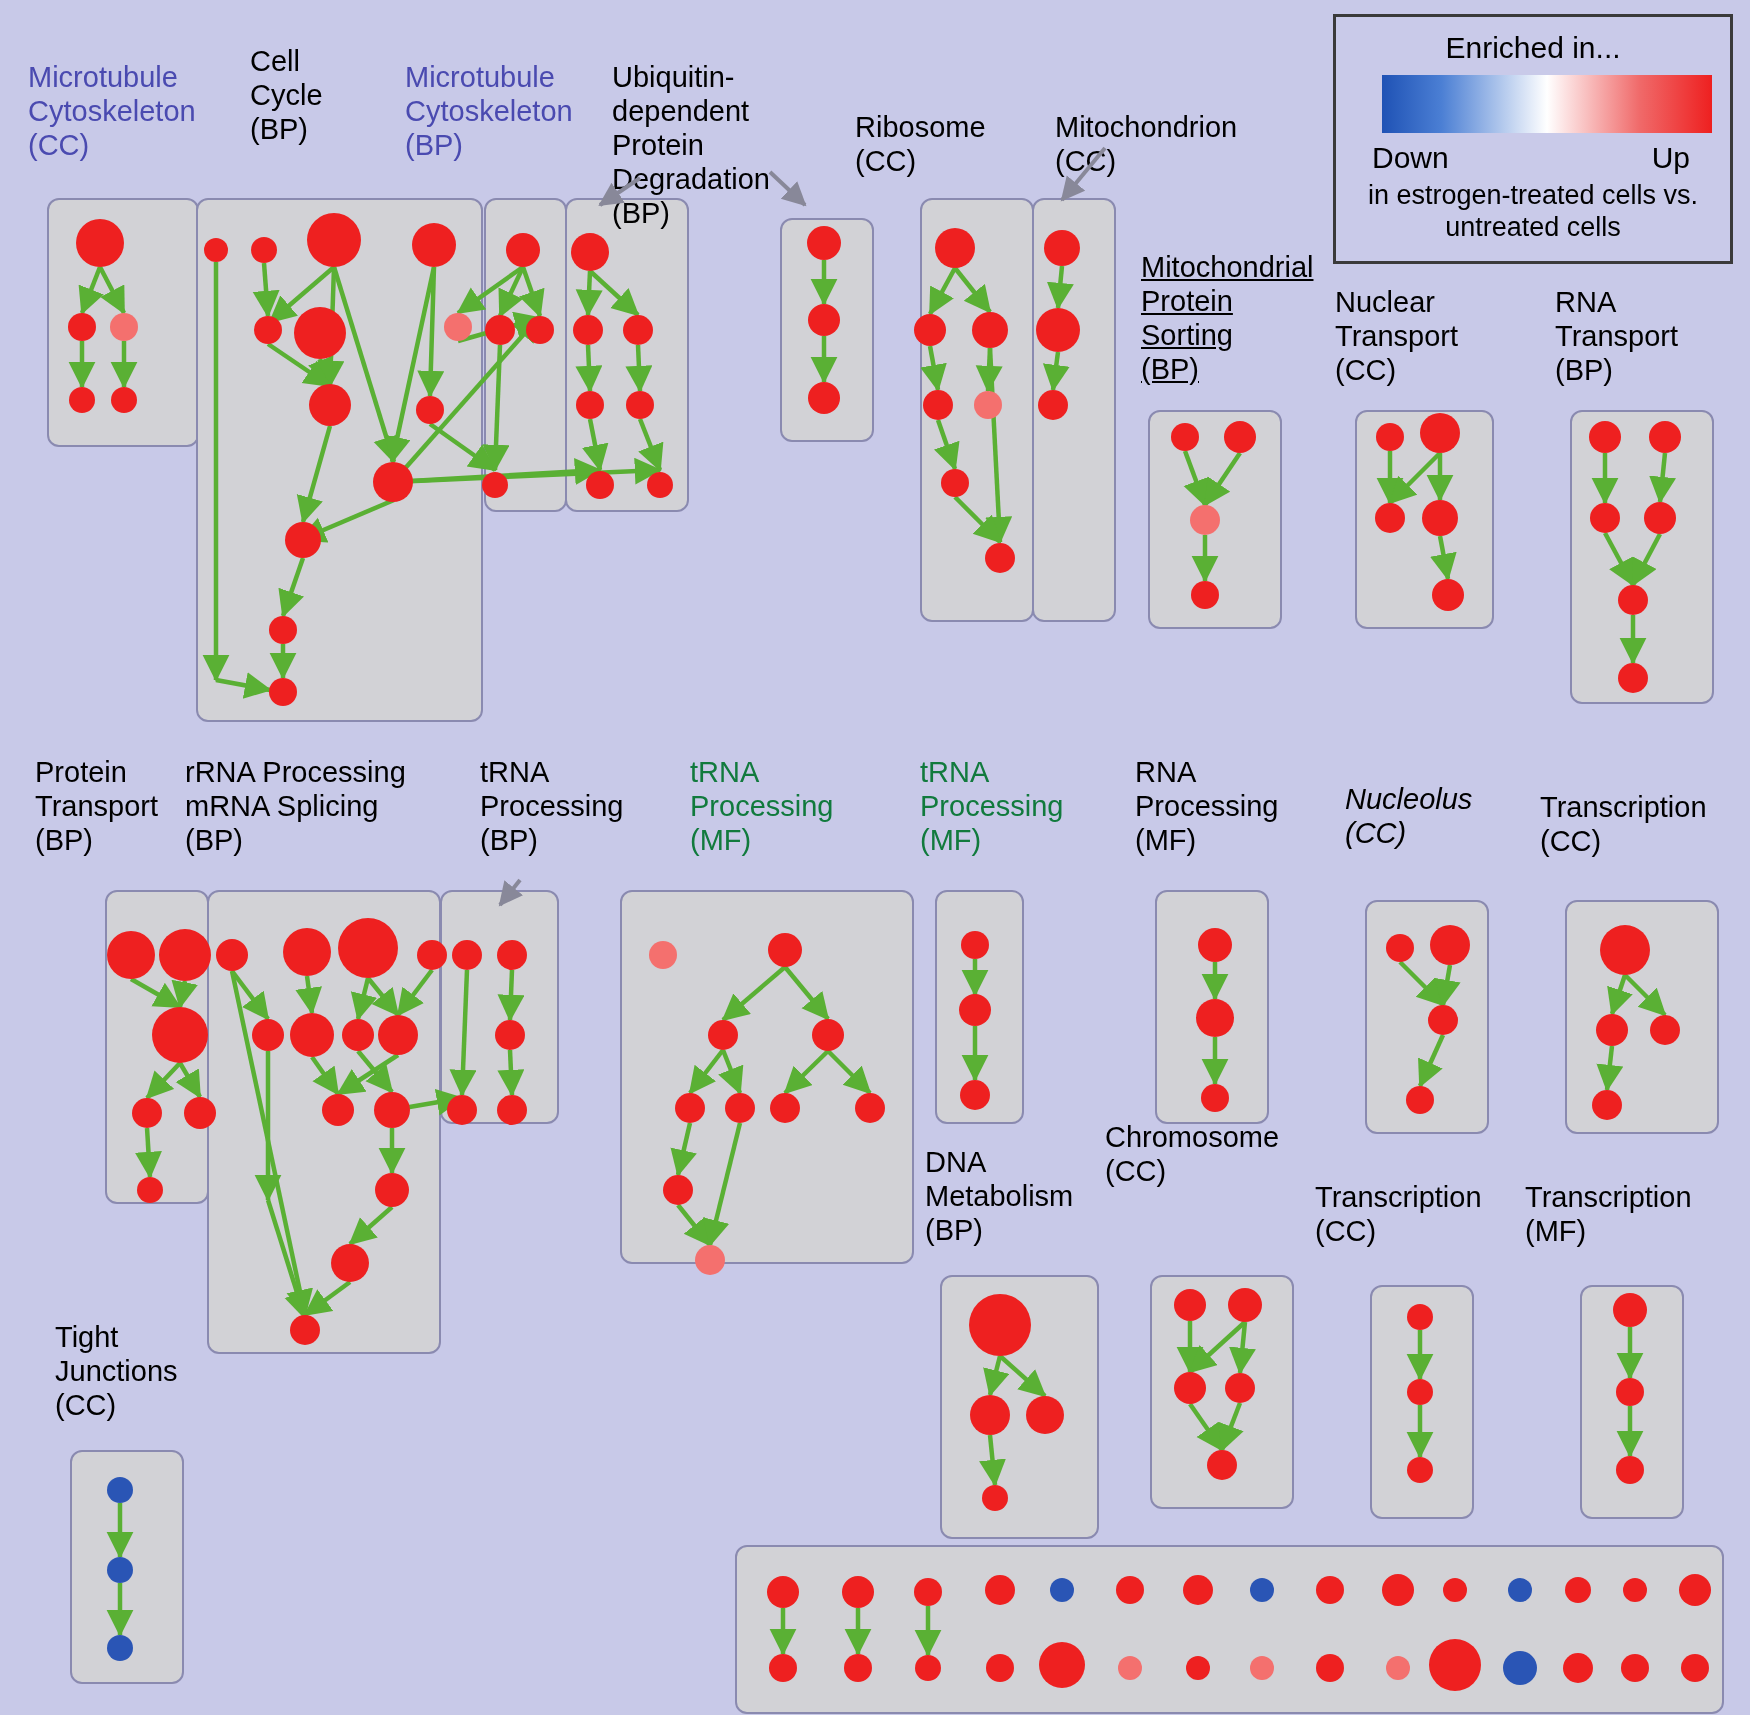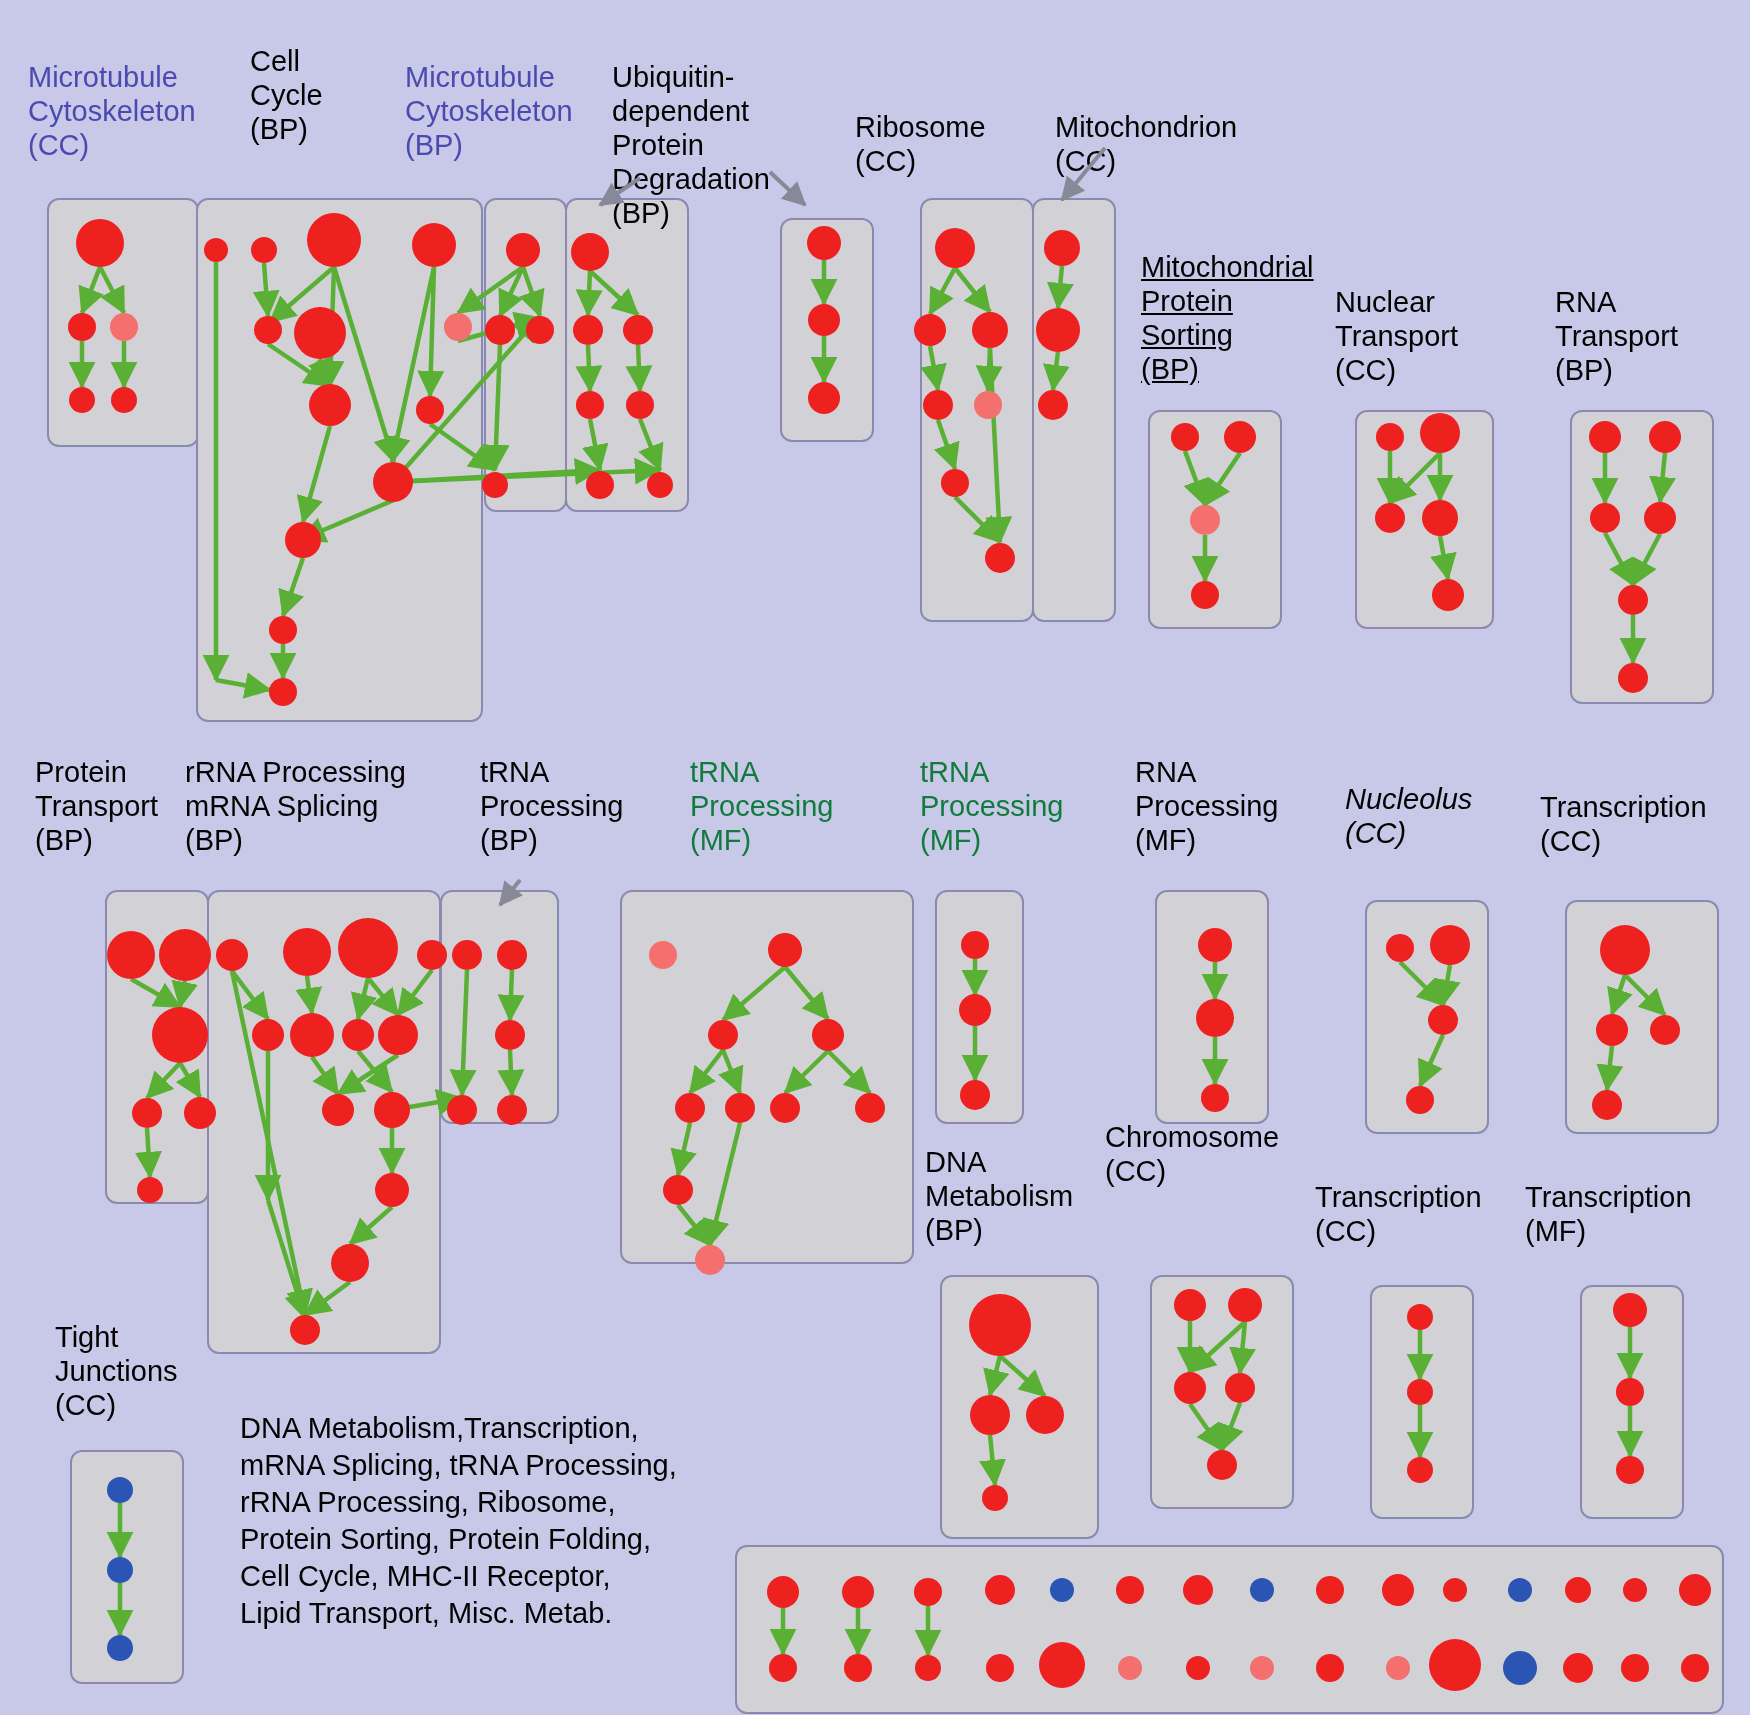--- a/index.html
+++ b/index.html
@@ -437,21 +437,23 @@
       <path d="M1105,148 L1062,200" marker-end="url(#grayarrow)"></path>
       <path d="M520,880 L500,905" marker-end="url(#grayarrow)"></path>
     </g>
     <defs>
       <marker id="grayarrow" markerWidth="7" markerHeight="7" refX="5.5" refY="3" orient="auto">
         <path d="M0,0 L6,3 L0,6 z" fill="#888899"></path>
       </marker>
     </defs>
   </svg>
 
-  <div class="textblock" style="left:240px;top:1410px;">DNA Metabolism,Transcription,
-mRNA Splicing, tRNA Processing,
-rRNA Processing, Ribosome,
-Protein Sorting, Protein Folding,
-Cell Cycle, MHC-II Receptor,
-Lipid Transport, Misc. Metab.</div>
-
+
+  <div class="legend" style="left:1333px;top:14px;width:400px;height:250px;">
+    <div class="legend-title">Enriched in...</div>
+    <div class="legend-bar"></div>
+    <div class="legend-down">Down</div>
+    <div class="legend-up">Up</div>
+    <div class="legend-sub">in estrogen-treated cells
+vs. untreated cells</div>
+  </div>
 
 </div>
 
 </body></html>

